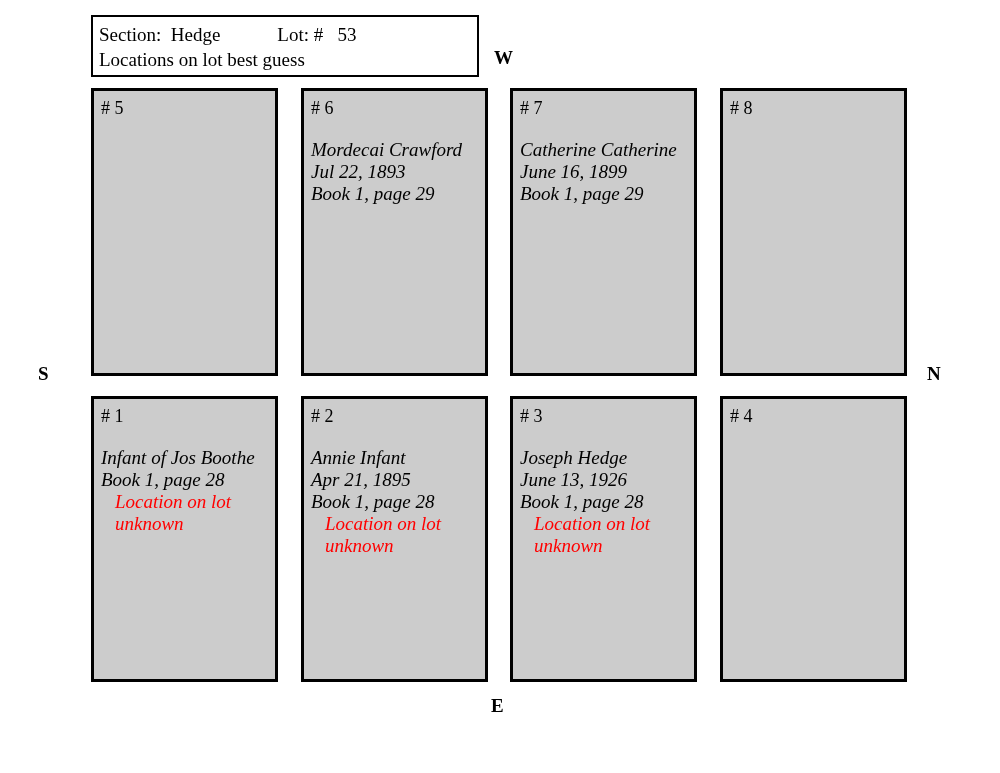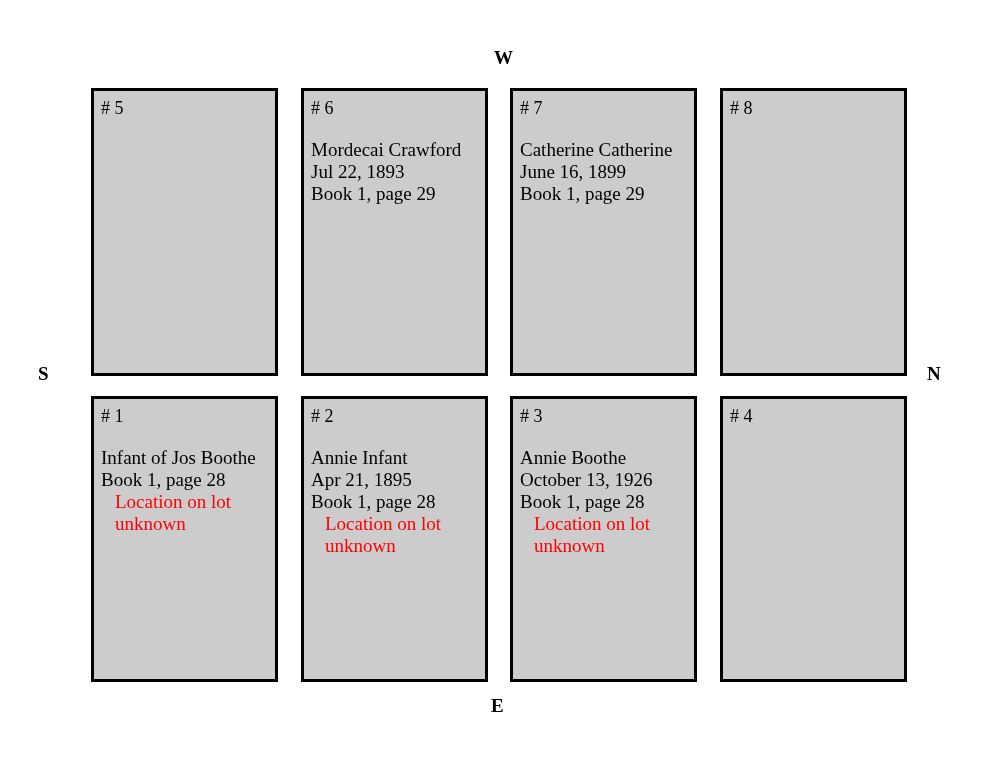--- a/index.html
+++ b/index.html
@@ -86,33 +86,38 @@
     white-space: pre;
   }
   .plot-body {
     margin-top: 20px;
   }
   .plot-body .line {
     font-size: 19px;
     line-height: 22px;
     color: #000000;
     white-space: pre;
+    font-style: italic;
   }
   .plot-body .line.note {
     color: #ff0000;
     white-space: normal;
     width: 155px;
     margin-left: 14px;
   }
 </style>
 </head>
 <body>
 
 <div id="canvas">
 
+  <div class="header-box">
+    <div class="header-line-1">Section:  Hedge            Lot: #   53</div>
+    <div class="header-line-2">Locations on lot best guess</div>
+  </div>
 
   <div class="compass compass-w">W</div>
   <div class="compass compass-s">S</div>
   <div class="compass compass-n">N</div>
   <div class="compass compass-e">E</div>
 
   <div class="grid">
 
     <div class="plot row-top col-1">
       <div class="plot-number"># 5</div>
@@ -157,22 +162,22 @@
         <div class="line">Annie Infant</div>
         <div class="line">Apr 21, 1895</div>
         <div class="line">Book 1, page 28</div>
         <div class="line note">Location on lot unknown</div>
       </div>
     </div>
 
     <div class="plot row-bottom col-3">
       <div class="plot-number"># 3</div>
       <div class="plot-body">
-        <div class="line">Annie Boothe</div>
-        <div class="line">October 13, 1926</div>
+        <div class="line">Joseph Hedge</div>
+        <div class="line">June 13, 1926</div>
         <div class="line">Book 1, page 28</div>
         <div class="line note">Location on lot unknown</div>
       </div>
     </div>
 
     <div class="plot row-bottom col-4">
       <div class="plot-number"># 4</div>
 
     </div>
 

